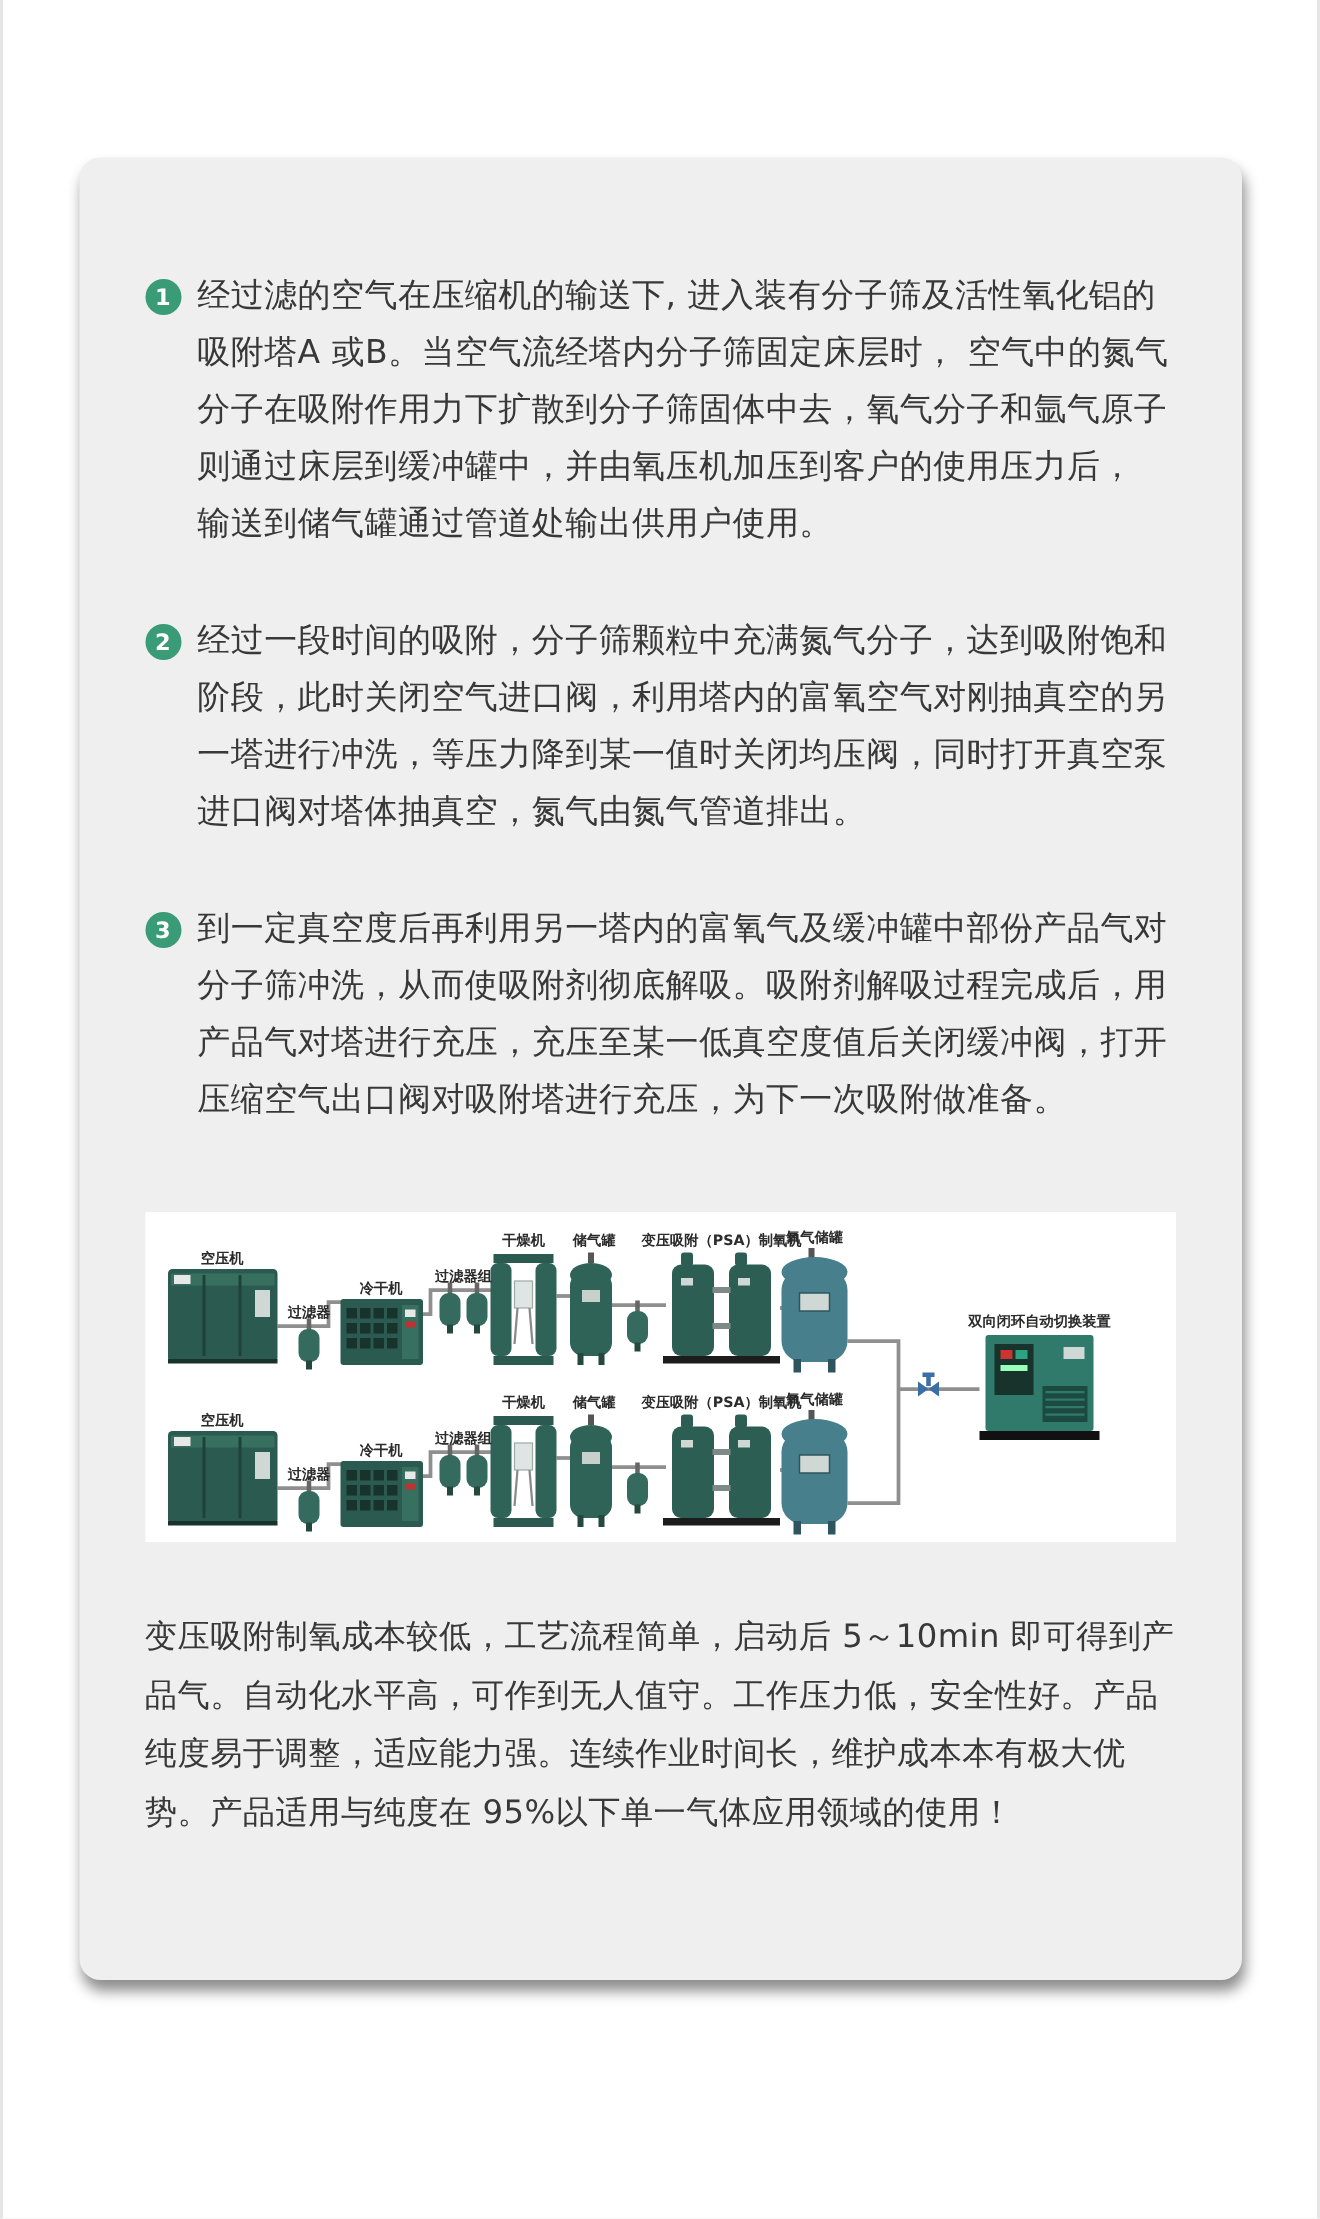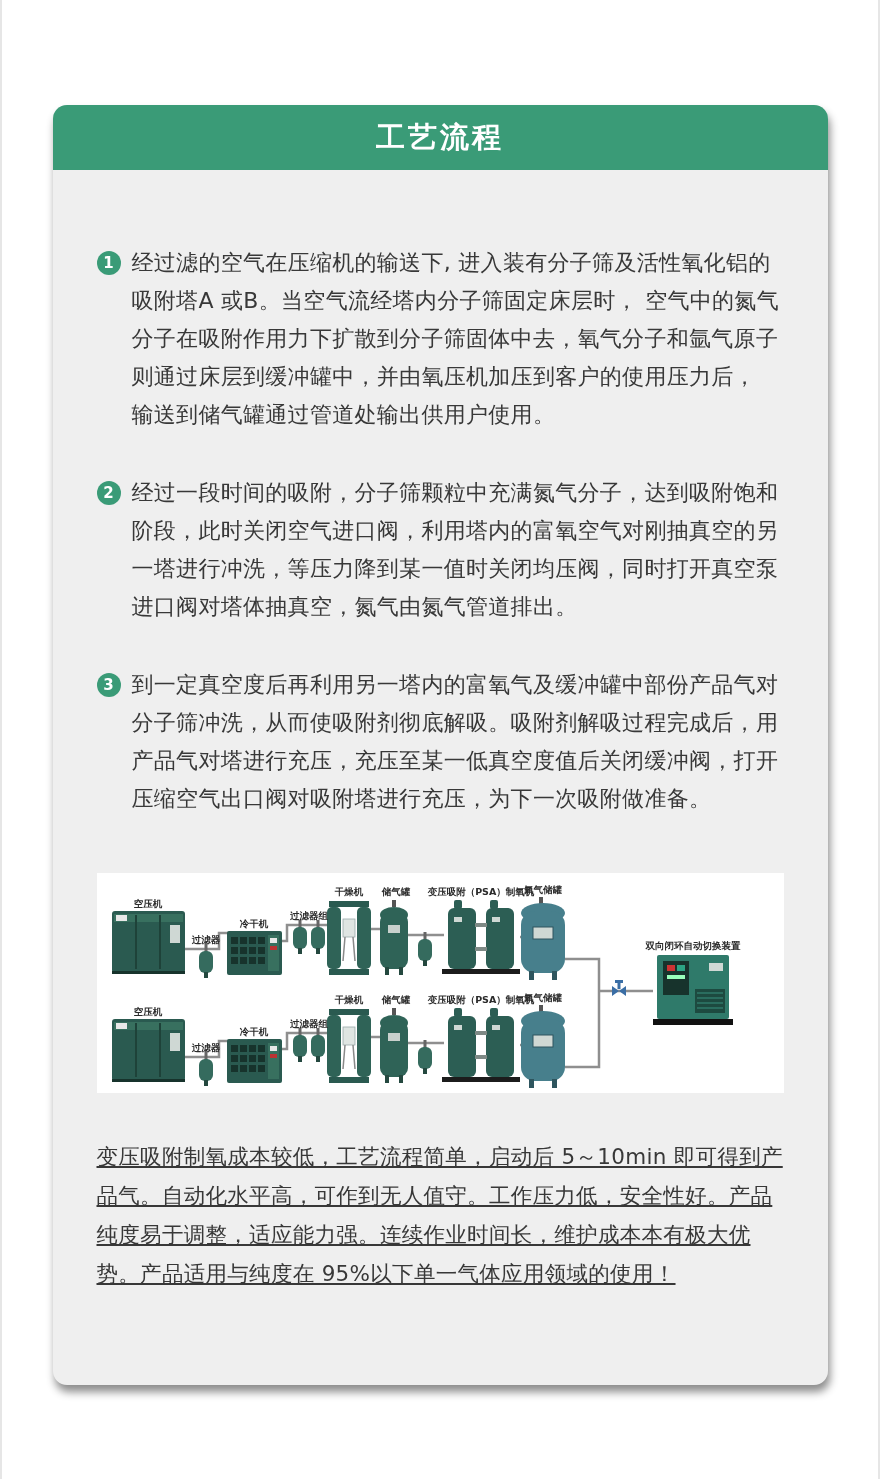--- a/index.html
+++ b/index.html
@@ -65,35 +65,31 @@
     height: 220px;
     overflow: hidden;
   }
   .diagram-box svg { display: block; }
   .footer-text {
     margin-top: 44px;
     font-size: 21.5px;
     line-height: 39px;
     color: #383838;
     letter-spacing: 0.3px;
-    text-decoration: underline;
   }
   .dlabel {
     font-size: 9.5px;
     fill: #2b2b2b;
     font-weight: bold;
   }
 </style>
 </head>
 <body>
 
 <div class="card">
-  <div class="card-header">
-    <span class="card-title">工艺流程</span>
-  </div>
   <div class="card-body">
 
     <div class="step">
       <div class="step-num">1</div>
       <div class="step-text">经过滤的空气在压缩机的输送下, 进入装有分子筛及活性氧化铝的吸附塔A 或B。当空气流经塔内分子筛固定床层时， 空气中的氮气分子在吸附作用力下扩散到分子筛固体中去，氧气分子和氩气原子则通过床层到缓冲罐中，并由氧压机加压到客户的使用压力后， 输送到储气罐通过管道处输出供用户使用。</div>
     </div>
 
     <div class="step">
       <div class="step-num">2</div>
       <div class="step-text">经过一段时间的吸附，分子筛颗粒中充满氮气分子，达到吸附饱和阶段，此时关闭空气进口阀，利用塔内的富氧空气对刚抽真空的另一塔进行冲洗，等压力降到某一值时关闭均压阀，同时打开真空泵进口阀对塔体抽真空，氮气由氮气管道排出。</div>

